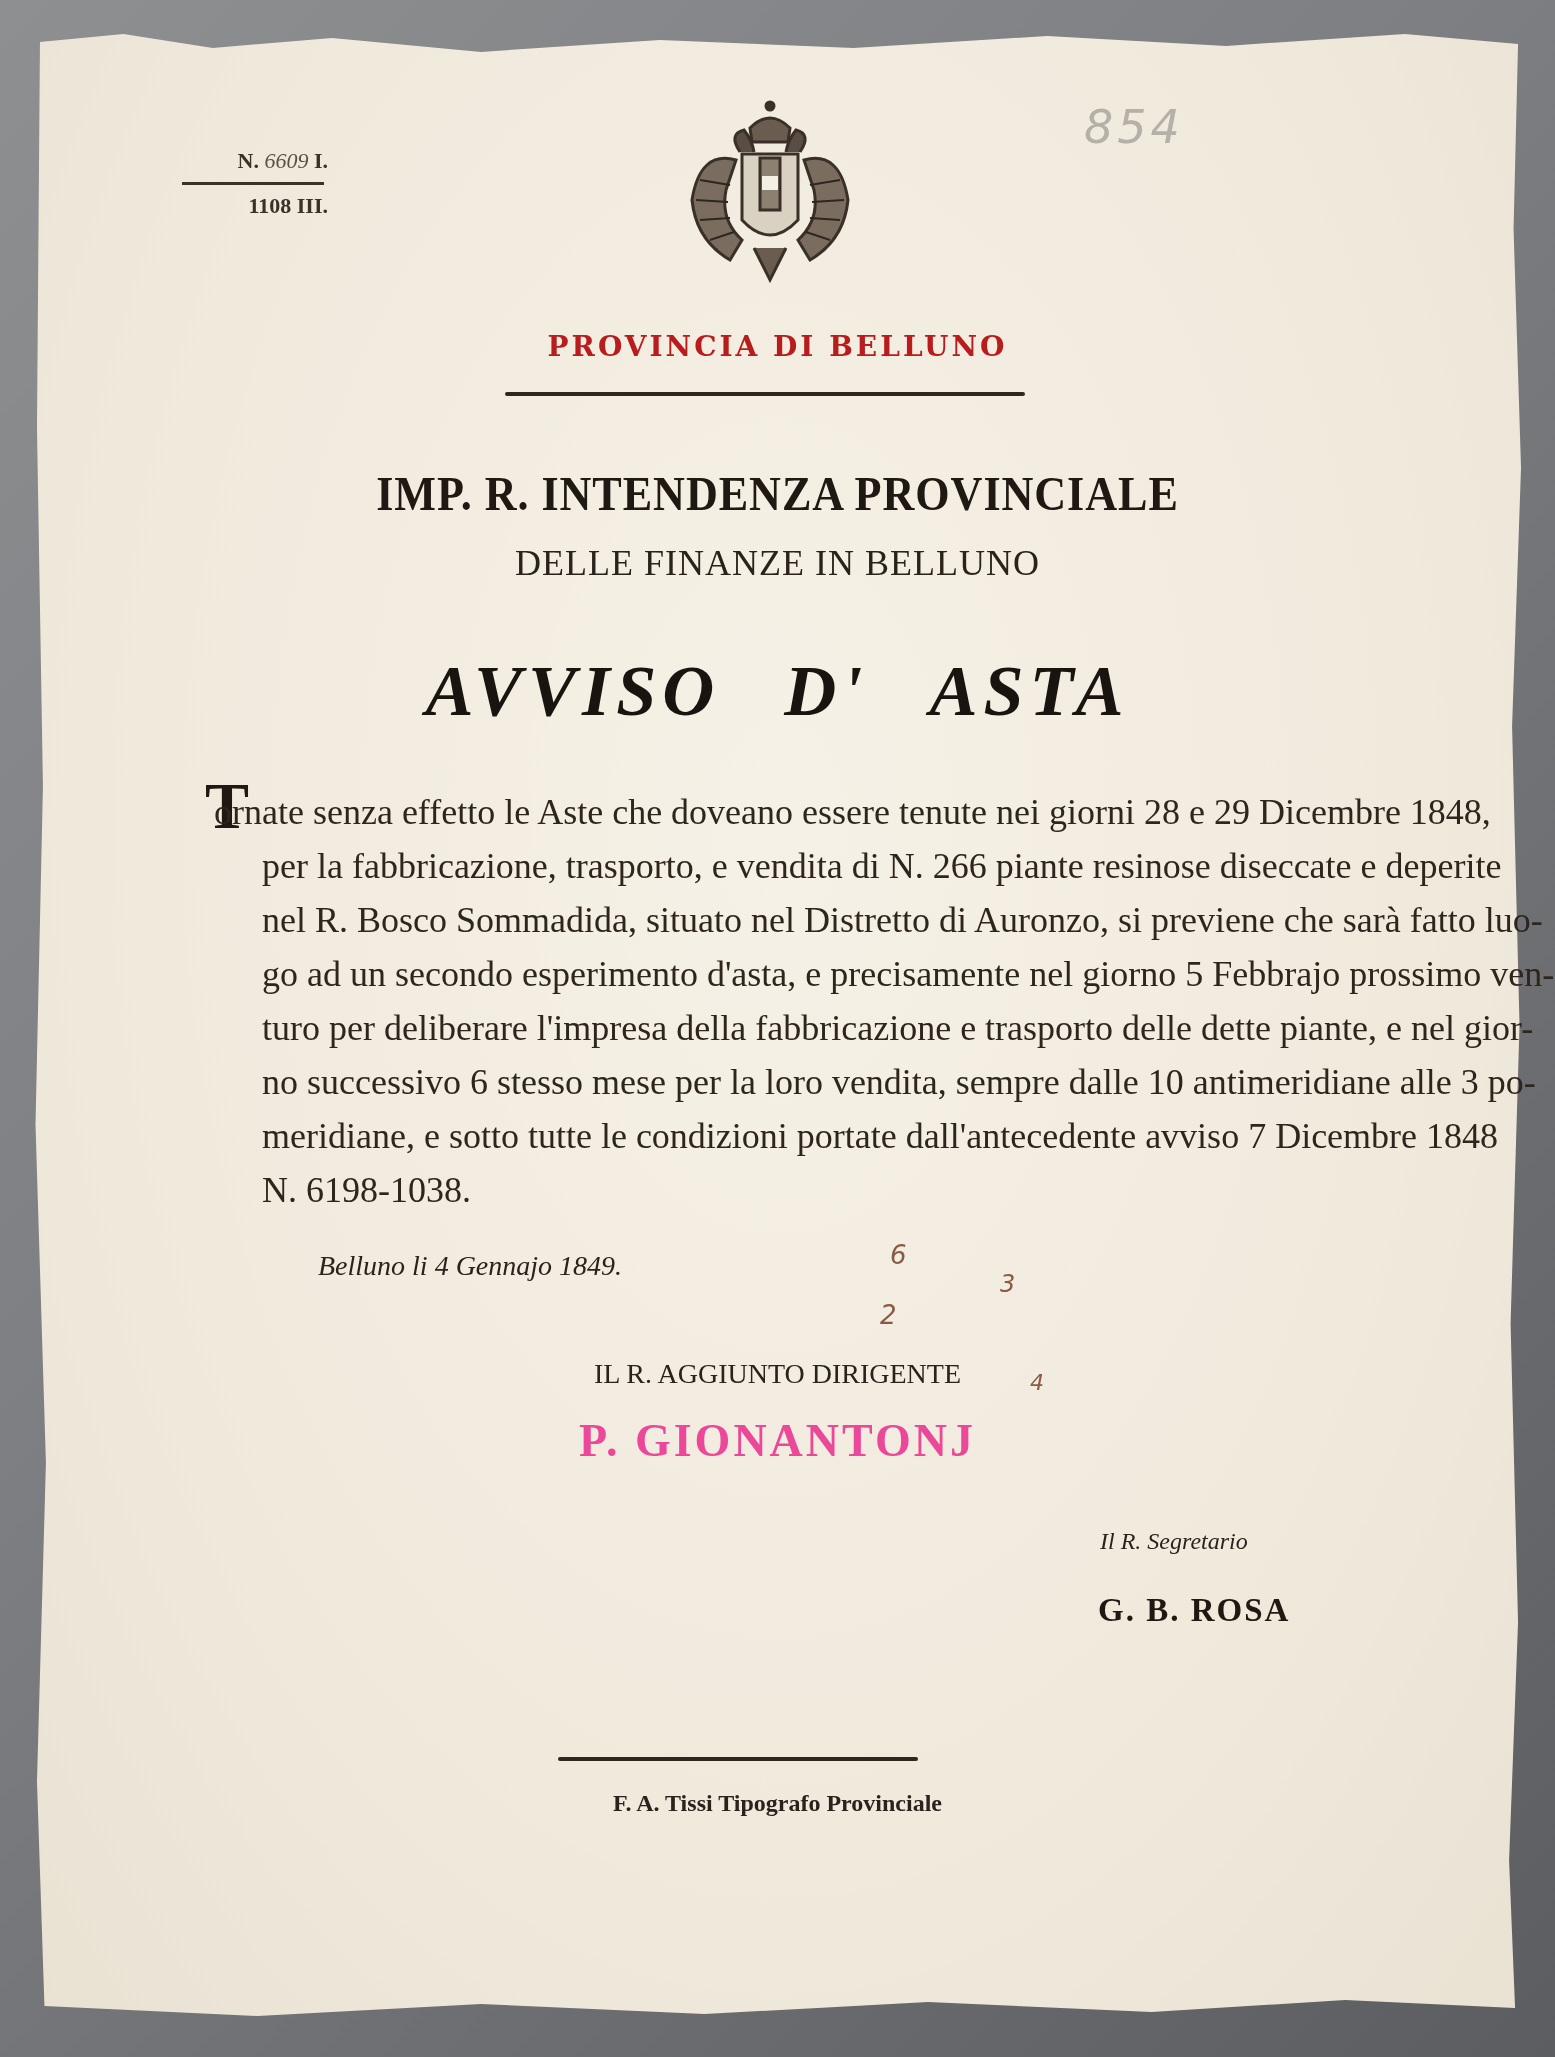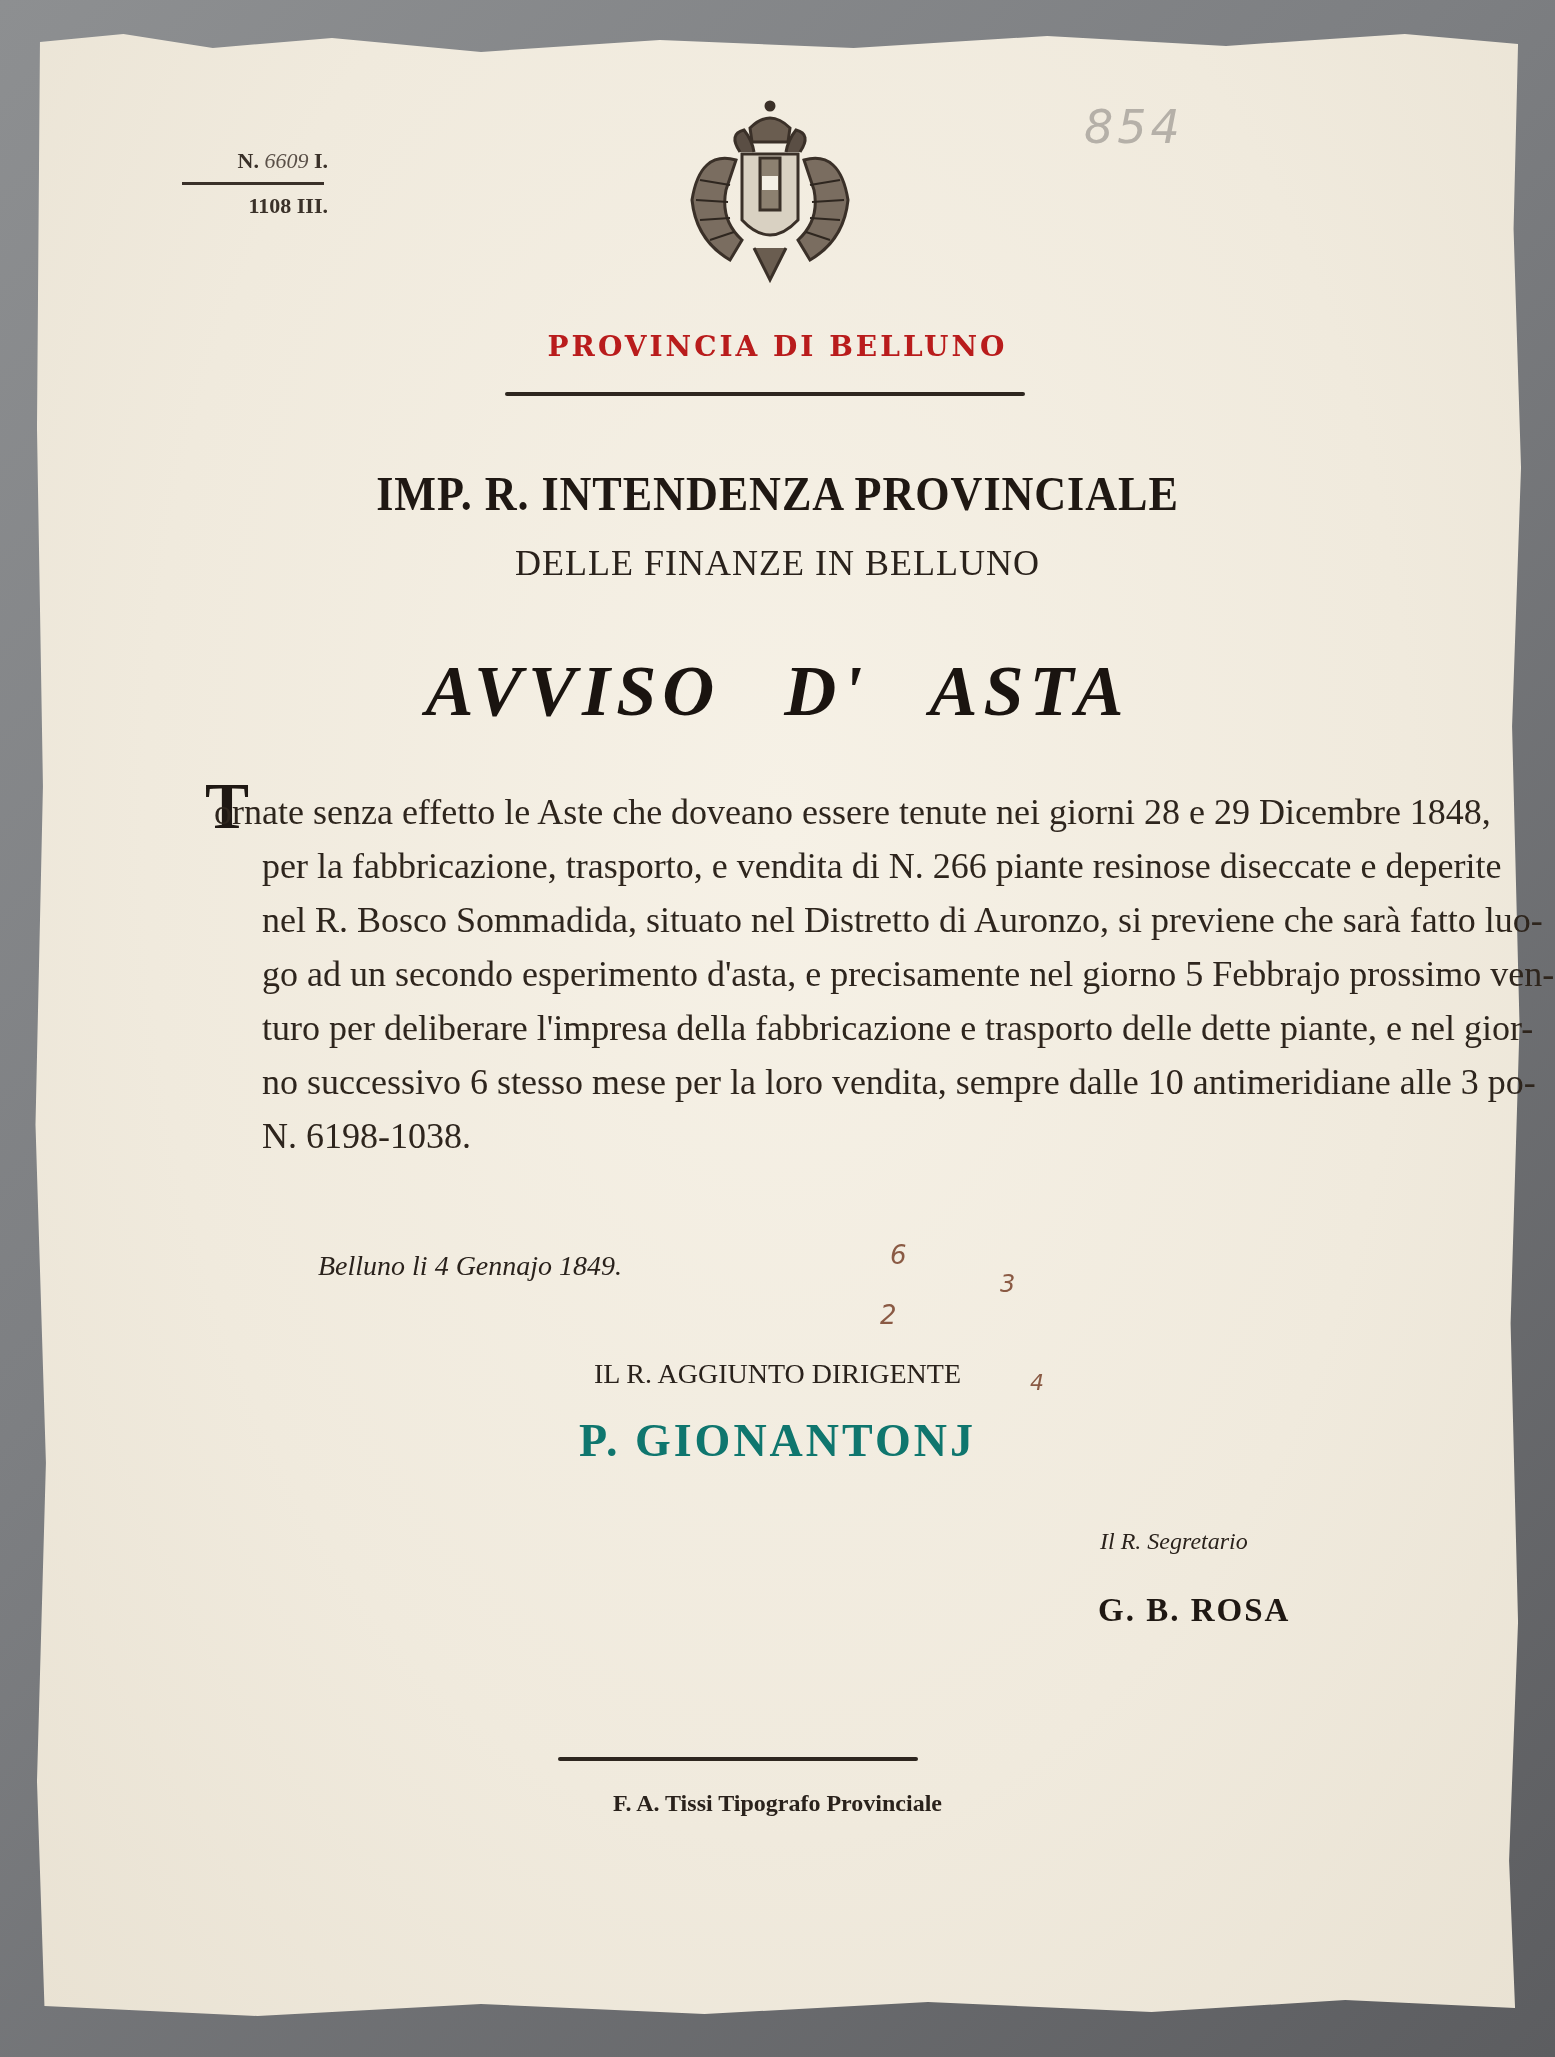--- a/index.html
+++ b/index.html
@@ -38,21 +38,21 @@
   .avviso { top:650px; font-family:"Liberation Serif", serif; font-weight:bold; font-style:italic; font-size:72px; letter-spacing:6px; color:#1a1410; word-spacing:40px; }
 
   .body-text { left:262px; width:1080px; top:785px; font-family:"Liberation Serif", serif; font-size:36px; line-height:54px; color:#2e251d; text-align:justify; }
   .dropcap { position:absolute; left:205px; top:768px; font-family:"Liberation Serif", serif; font-weight:bold; font-size:66px; color:#1f1813; }
   .line { display:block; white-space:nowrap; text-align:justify; text-align-last:justify; }
   .line.last { text-align-last:left; }
 
   .date { left:318px; top:1250px; font-family:"Liberation Serif", serif; font-style:italic; font-size:28px; color:#2a221c; }
 
   .aggiunto { top:1358px; font-family:"Liberation Serif", serif; font-size:28px; color:#2a221c; }
-  .gion { top:1414px; font-family:"Liberation Serif", serif; font-weight:bold; font-size:46px; letter-spacing:3px; color:#0f766e; }
+  .gion { top:1414px; font-family:"Liberation Serif", serif; font-weight:bold; font-size:46px; letter-spacing:3px; color:#ec4899; }
 
   .segretario { left:1100px; top:1528px; font-family:"Liberation Serif", serif; font-style:italic; font-size:24px; color:#2a221c; }
   .rosa { left:1098px; top:1592px; font-family:"Liberation Serif", serif; font-weight:bold; font-size:33px; letter-spacing:2px; color:#1f1813; }
 
   .rule2 { left:558px; top:1757px; width:360px; height:4px; background:#2e261f; border-radius:2px; }
   .tipografo { top:1790px; font-family:"Liberation Serif", serif; font-weight:bold; font-size:24px; color:#2a221c; }
 
   .ink { font-family:"DejaVu Sans", sans-serif; color:#8a5a44; font-style:italic; }
 </style>
 </head>
@@ -112,20 +112,21 @@
 <div class="abs center avviso">AVVISO D' ASTA</div>
 
 <div class="dropcap">T</div>
 <div class="abs body-text">
   <span class="line" style="margin-left:-48px">ornate senza effetto le Aste che doveano essere tenute nei giorni 28 e 29 Dicembre 1848,</span>
   <span class="line">per la fabbricazione, trasporto, e vendita di N. 266 piante resinose diseccate e deperite</span>
   <span class="line">nel R. Bosco Sommadida, situato nel Distretto di Auronzo, si previene che sarà fatto luo-</span>
   <span class="line">go ad un secondo esperimento d'asta, e precisamente nel giorno 5 Febbrajo prossimo ven-</span>
   <span class="line">turo per deliberare l'impresa della fabbricazione e trasporto delle dette piante, e nel gior-</span>
   <span class="line">no successivo 6 stesso mese per la loro vendita, sempre dalle 10 antimeridiane alle 3 po-</span>
+  <span class="line">meridiane, e sotto tutte le condizioni portate dall'antecedente avviso 7 Dicembre 1848</span>
   <span class="line last">N. 6198-1038.</span>
 </div>
 
 <div class="abs date">Belluno li 4 Gennajo 1849.</div>
 
 <div class="abs center aggiunto">IL R. AGGIUNTO DIRIGENTE</div>
 <div class="abs center gion">P. GIONANTONJ</div>
 
 <div class="abs segretario">Il R. Segretario</div>
 <div class="abs rosa">G. B. ROSA</div>

